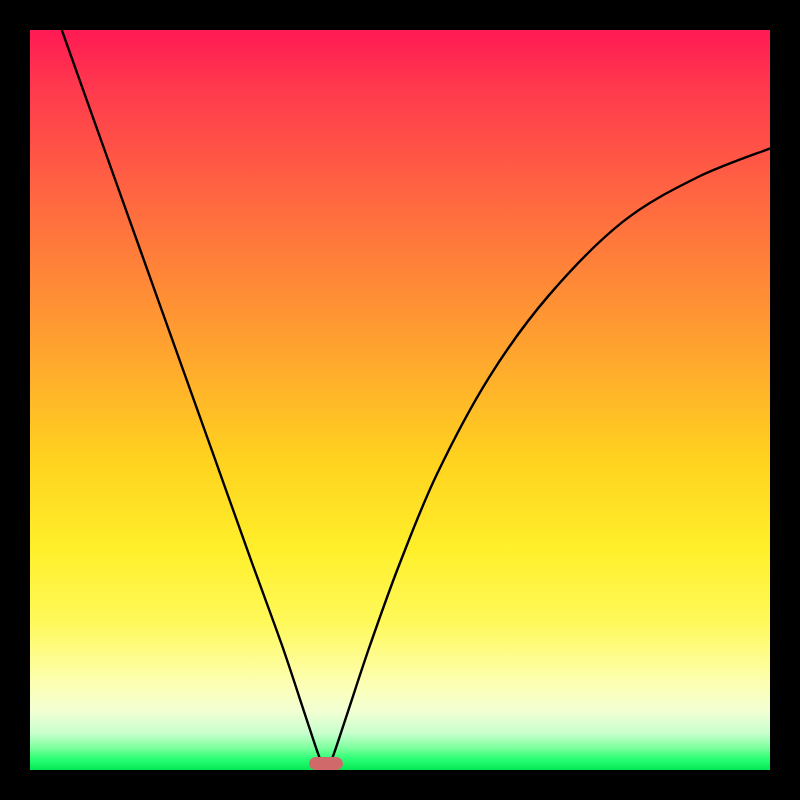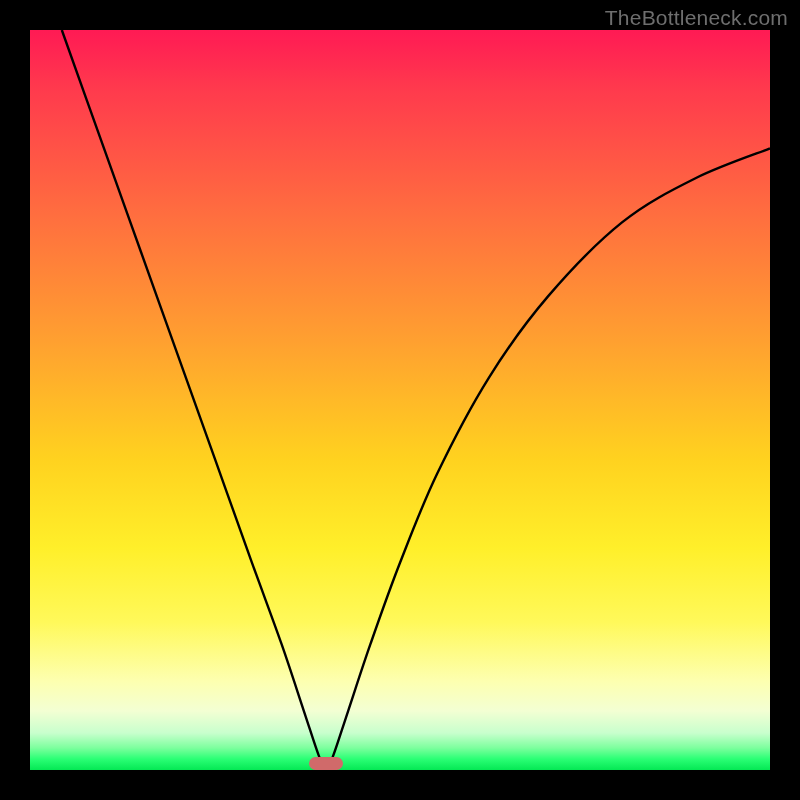--- a/index.html
+++ b/index.html
@@ -75,14 +75,13 @@
   <div class="plot-area">
     <div class="gradient-bg"></div>
 
     <svg class="curve" id="curve-svg" width="740" height="740" viewBox="0 0 740 740" preserveAspectRatio="none">
       <path id="curve-path" d="M 31.82 0.00 C 38.85 19.73, 60.80 81.40, 74.00 118.40 C 87.20 155.40, 98.67 187.47, 111.00 222.00 C 123.33 256.53, 135.67 291.07, 148.00 325.60 C 160.33 360.13, 172.67 394.67, 185.00 429.20 C 197.33 463.73, 210.90 501.97, 222.00 532.80 C 233.10 563.63, 242.97 589.53, 251.60 614.20 C 260.23 638.87, 267.63 662.30, 273.80 680.80 C 279.97 699.30, 284.90 715.33, 288.60 725.20 C 292.30 735.07, 293.53 740.00, 296.00 740.00 C 298.47 740.00, 299.70 735.07, 303.40 725.20 C 307.10 715.33, 312.03 699.30, 318.20 680.80 C 324.37 662.30, 331.77 638.87, 340.40 614.20 C 349.03 589.53, 358.90 561.17, 370.00 532.80 C 381.10 504.43, 392.20 474.83, 407.00 444.00 C 421.80 413.17, 440.30 377.40, 458.80 347.80 C 477.30 318.20, 495.80 292.30, 518.00 266.40 C 540.20 240.50, 567.33 212.13, 592.00 192.40 C 616.67 172.67, 641.33 160.33, 666.00 148.00 C 690.67 135.67, 727.67 123.33, 740.00 118.40" fill="none" stroke="#000000" stroke-width="2.4"></path>
     </svg>
 
     <div class="minimum-marker" id="min-marker" style="left: 279.35px; top: 726.68px; width: 33.3px; height: 13.32px; background: rgb(208, 106, 106);"></div>
   </div>
 
-  <div class="watermark">TheBottleneck.com</div>
 </div>
 
 </body></html>

